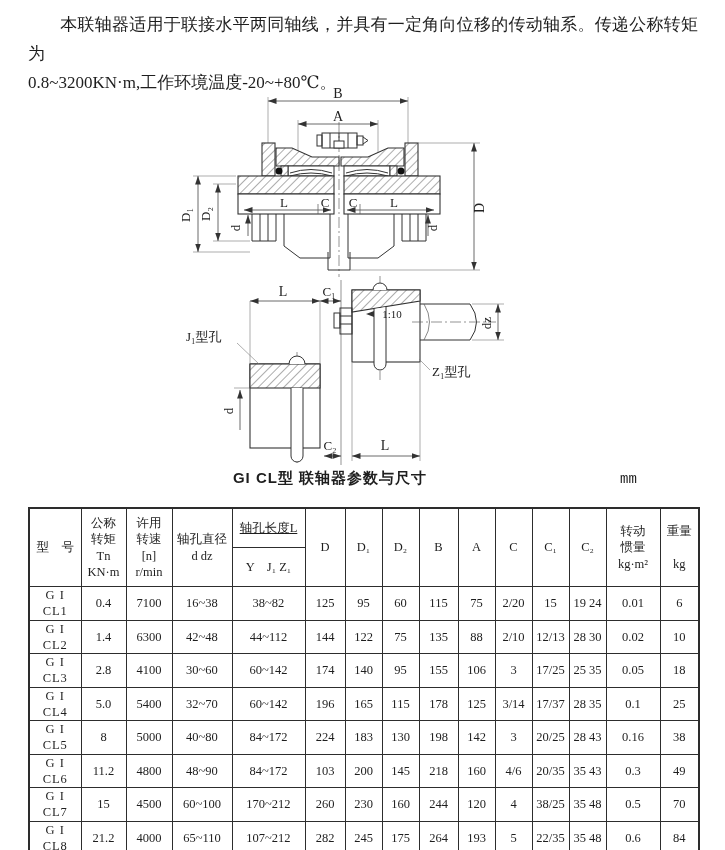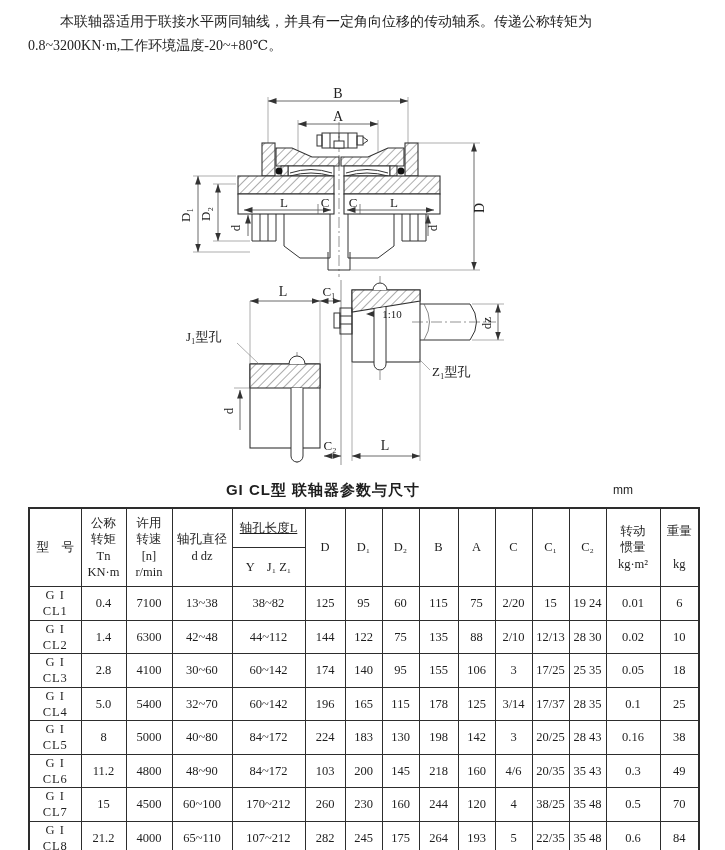--- a/index.html
+++ b/index.html
@@ -1,27 +1,27 @@
 <!DOCTYPE html>
 <html><head>
 <meta charset="utf-8">
 <style>
   html,body{margin:0;padding:0;background:#ffffff;}
   .page{position:relative;width:725px;height:850px;background:#ffffff;overflow:hidden;
         font-family:"Liberation Serif","DejaVu Serif",serif;color:#1e1e1e;}
   .intro{position:absolute;top:10px;left:28px;width:670px;margin:0;
-         font-size:14px;line-height:1.72;text-align:justify;}
+         font-size:17px;line-height:1.72;text-align:justify;}
   .intro .ind{display:inline-block;width:32px;}
   .diagram{position:absolute;top:85px;left:0;}
-  .titlebar{position:absolute;top:469px;left:5px;width:636px;height:26px;margin-top:12px;}
+  .titlebar{position:absolute;top:469px;left:12px;width:636px;height:26px;}
   .ttl{position:absolute;left:0;width:100%;text-align:center;
        font-family:"Liberation Sans","DejaVu Sans",sans-serif;
        font-weight:bold;font-size:15px;letter-spacing:1px;}
-  .unit{position:absolute;left:608px;top:2px;font-size:12px;
-        font-family:Liberation Sans, sans-serif;}
+  .unit{position:absolute;left:608px;top:2px;font-size:14px;
+        font-family:Liberation Mono, monospace;}
   table.params{position:absolute;top:507px;left:28px;width:670px;
         border-collapse:collapse;table-layout:fixed;
         border:2px solid #2d2d2d;}
   table.params th,table.params td{border:1px solid #2d2d2d;text-align:center;
         vertical-align:middle;padding:0 1px;font-weight:normal;
         font-size:12.5px;line-height:1.3;overflow:hidden;}
   table.params thead th{font-size:12.5px;}
   table.params tbody td{height:32px;}
   table.params tbody td:first-child{letter-spacing:1px;margin-top:30px;}
   .svgtxt{font-family:"Liberation Serif","DejaVu Serif",serif;}
@@ -263,21 +263,21 @@
       </tr>
       <tr>
         <th style="height:38px;"><span>Y　J₁ Z₁</span></th>
       </tr>
     </thead>
     <tbody>
         <tr>
           <td>G I CL1</td>
           <td>0.4</td>
           <td>7100</td>
-          <td>13~38</td>
+          <td>16~38</td>
           <td>38~82</td>
           <td>125</td>
           <td>95</td>
           <td>60</td>
           <td>115</td>
           <td>75</td>
           <td>2/20</td>
           <td>15</td>
           <td>19 24</td>
           <td>0.01</td>

